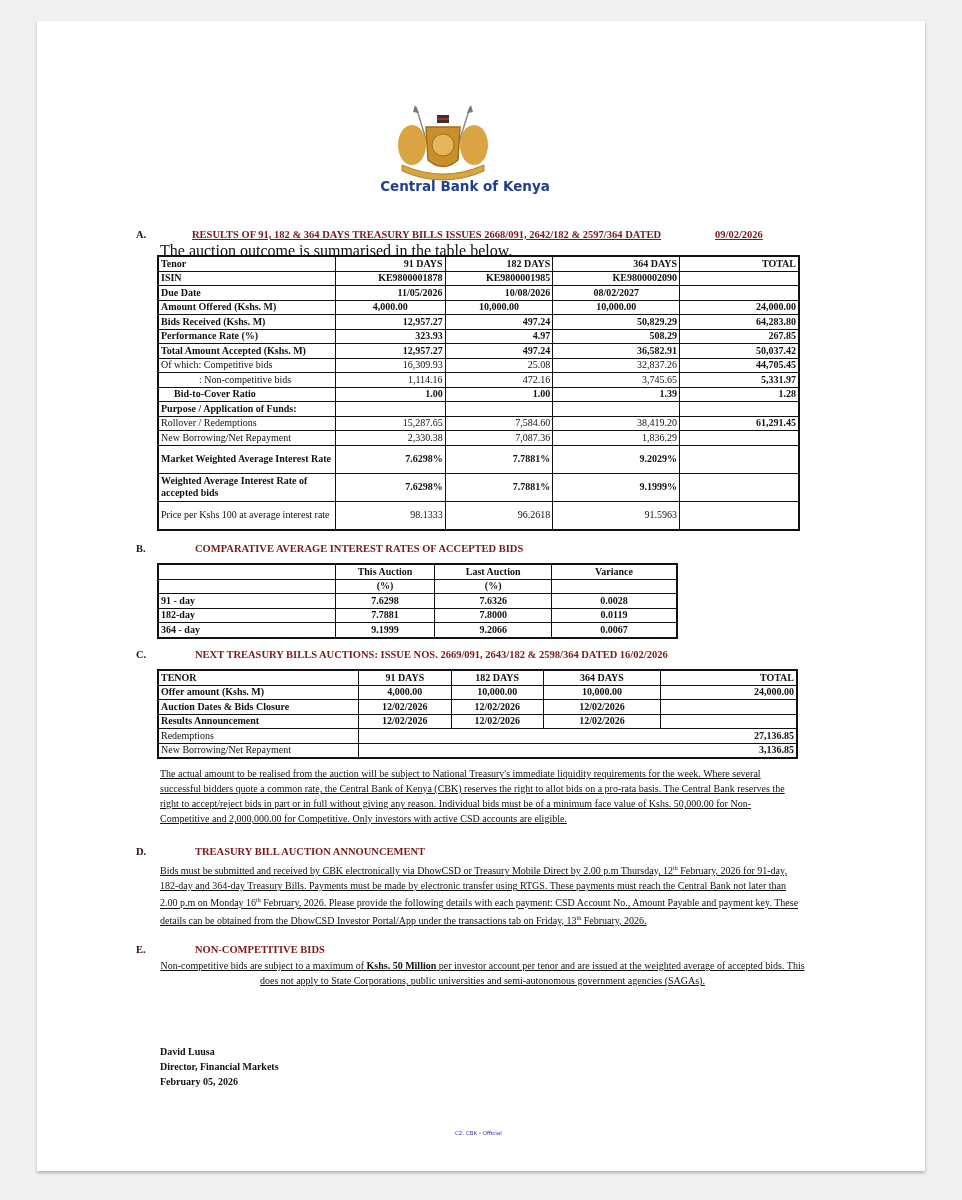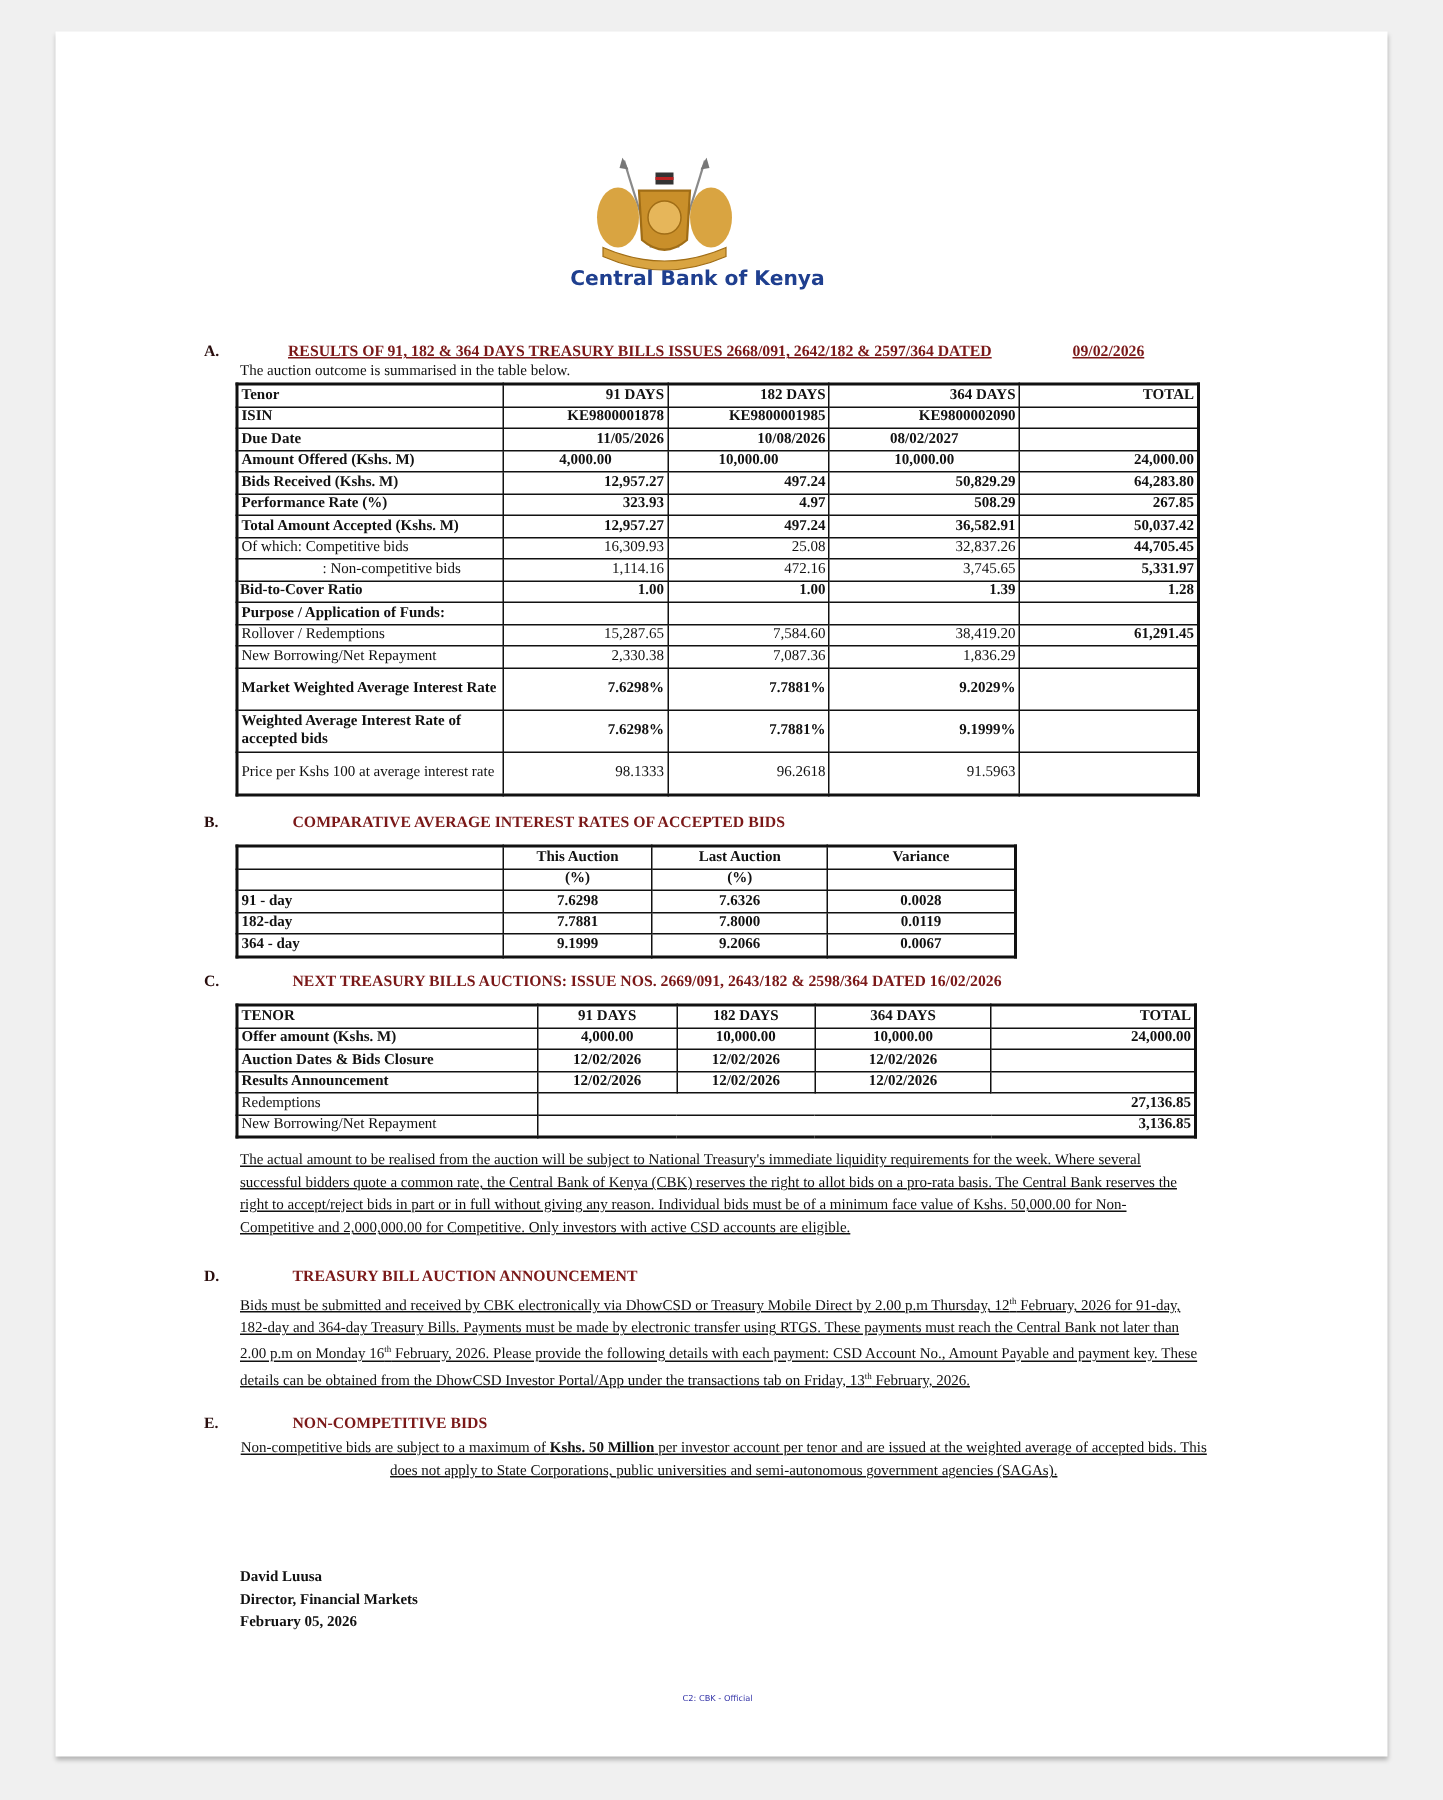--- a/index.html
+++ b/index.html
@@ -4,21 +4,21 @@
 <style>
   html, body { margin:0; padding:0; }
   body { width:962px; height:1200px; background:#f0f0f0; position:relative; overflow:hidden; font-family:"Liberation Serif", serif; color:#111; }
   .page { position:absolute; left:37px; top:21px; width:888px; height:1150px; background:#fff; box-shadow:0 2px 3px rgba(0,0,0,0.25); }
   .abs { position:absolute; }
   .logo { left:388px; top:105px; width:110px; height:80px; }
   .brand { left:355px; top:178px; width:220px; text-align:center; font-family:"DejaVu Sans", sans-serif; font-weight:bold; font-size:13.5px; color:#1f3f8f; }
   .sec-letter { font-weight:bold; font-size:10.5px; color:#2a0e0e; }
   .sec-title { font-weight:bold; font-size:10.5px; color:#7a1818;margin-left:32px; }
   .sec-title.u { text-decoration:underline; }
-  .small { font-size:10px; }
+  .small { font-size:16px; }
   table.t { position:absolute; border-collapse:collapse; font-size:10px; }
   table.t td { border:1.5px solid #111; padding:0 2px; height:13.5px; line-height:12px; }
   table.t.outer { border:2.5px solid #111; }
   td.r { text-align:right; }
   td.c { text-align:center; }
   td.b { font-weight:bold; }
   .para { position:absolute; font-size:10px; line-height:15px; color:#111;text-decoration:underline; }
   sup { font-size:6px; }
   .sig { left:160px; font-weight:bold; font-size:10px; }
   .footer { left:455px; top:1130px; font-family:"DejaVu Sans", sans-serif; font-size:5.5px; color:#3535a8; }
@@ -109,28 +109,28 @@
         <td class="r b">50,037.42</td>
       </tr>
       <tr>
         <td class="">Of which: Competitive bids</td>
         <td class="r">16,309.93</td>
         <td class="r">25.08</td>
         <td class="r">32,837.26</td>
         <td class="r b">44,705.45</td>
       </tr>
       <tr>
-        <td class="" style="padding-left: 56px;">: Non-competitive bids</td>
+        <td class="" style="padding-left: 40px;">: Non-competitive bids</td>
         <td class="r">1,114.16</td>
         <td class="r">472.16</td>
         <td class="r">3,745.65</td>
         <td class="r b">5,331.97</td>
       </tr>
       <tr>
-        <td class="b" style="padding-left: 1px;">Bid-to-Cover Ratio</td>
+        <td class="b" style="padding-left: 15px;">Bid-to-Cover Ratio</td>
         <td class="r b">1.00</td>
         <td class="r b">1.00</td>
         <td class="r b">1.39</td>
         <td class="r b">1.28</td>
       </tr>
       <tr>
         <td class="b">Purpose / Application of Funds:</td>
         <td class="r b"></td>
         <td class="r b"></td>
         <td class="r b"></td>

